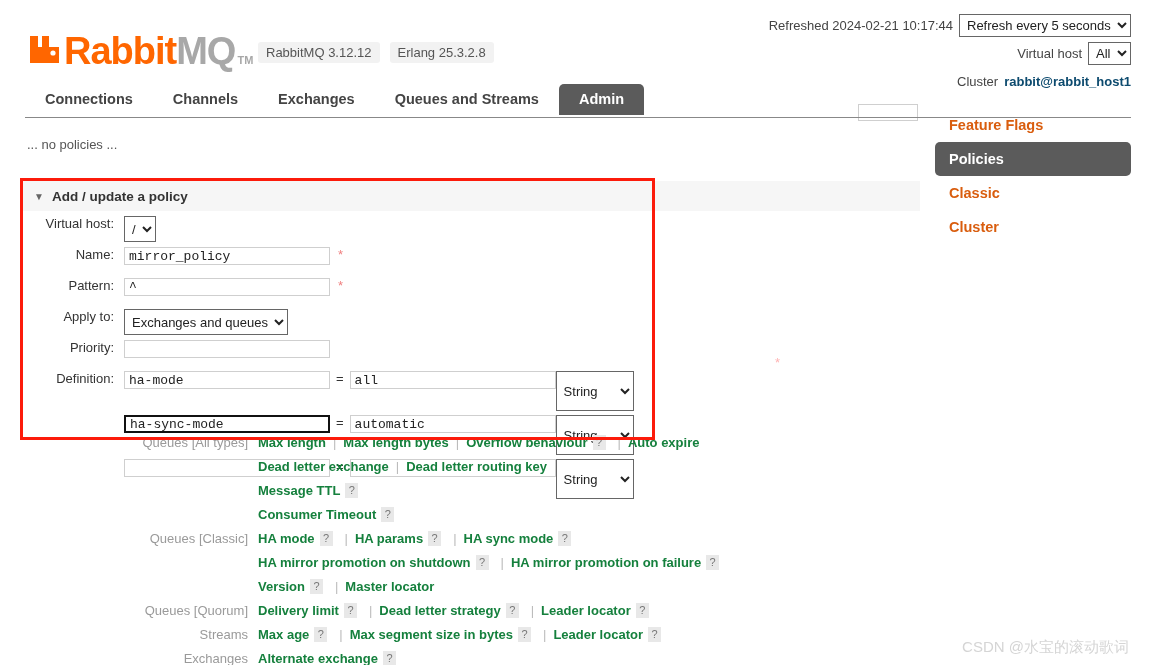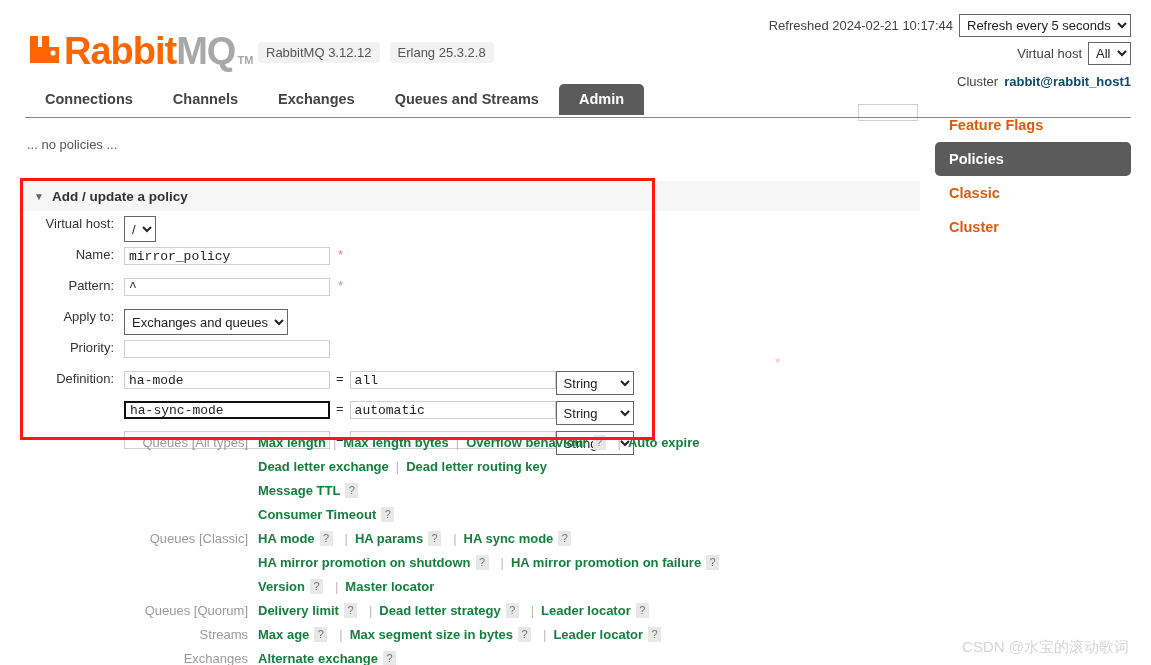--- a/index.html
+++ b/index.html
@@ -263,21 +263,21 @@
     font-size: 13px;
   }
   .eq {
     margin: 0 6px;
     font-size: 13px;
     color: #333;
   }
   .def-row { margin-bottom: 4px; }
   .type-select {
     width: 78px;
-    height: 24px;
+    height: 40px;
     font-size: 13px;
   }
   .ghost-req {
     position: absolute;
     left: 775px;
     top: 355px;
     color: #ffb3b3;
     font-size: 13px;
   }
 

